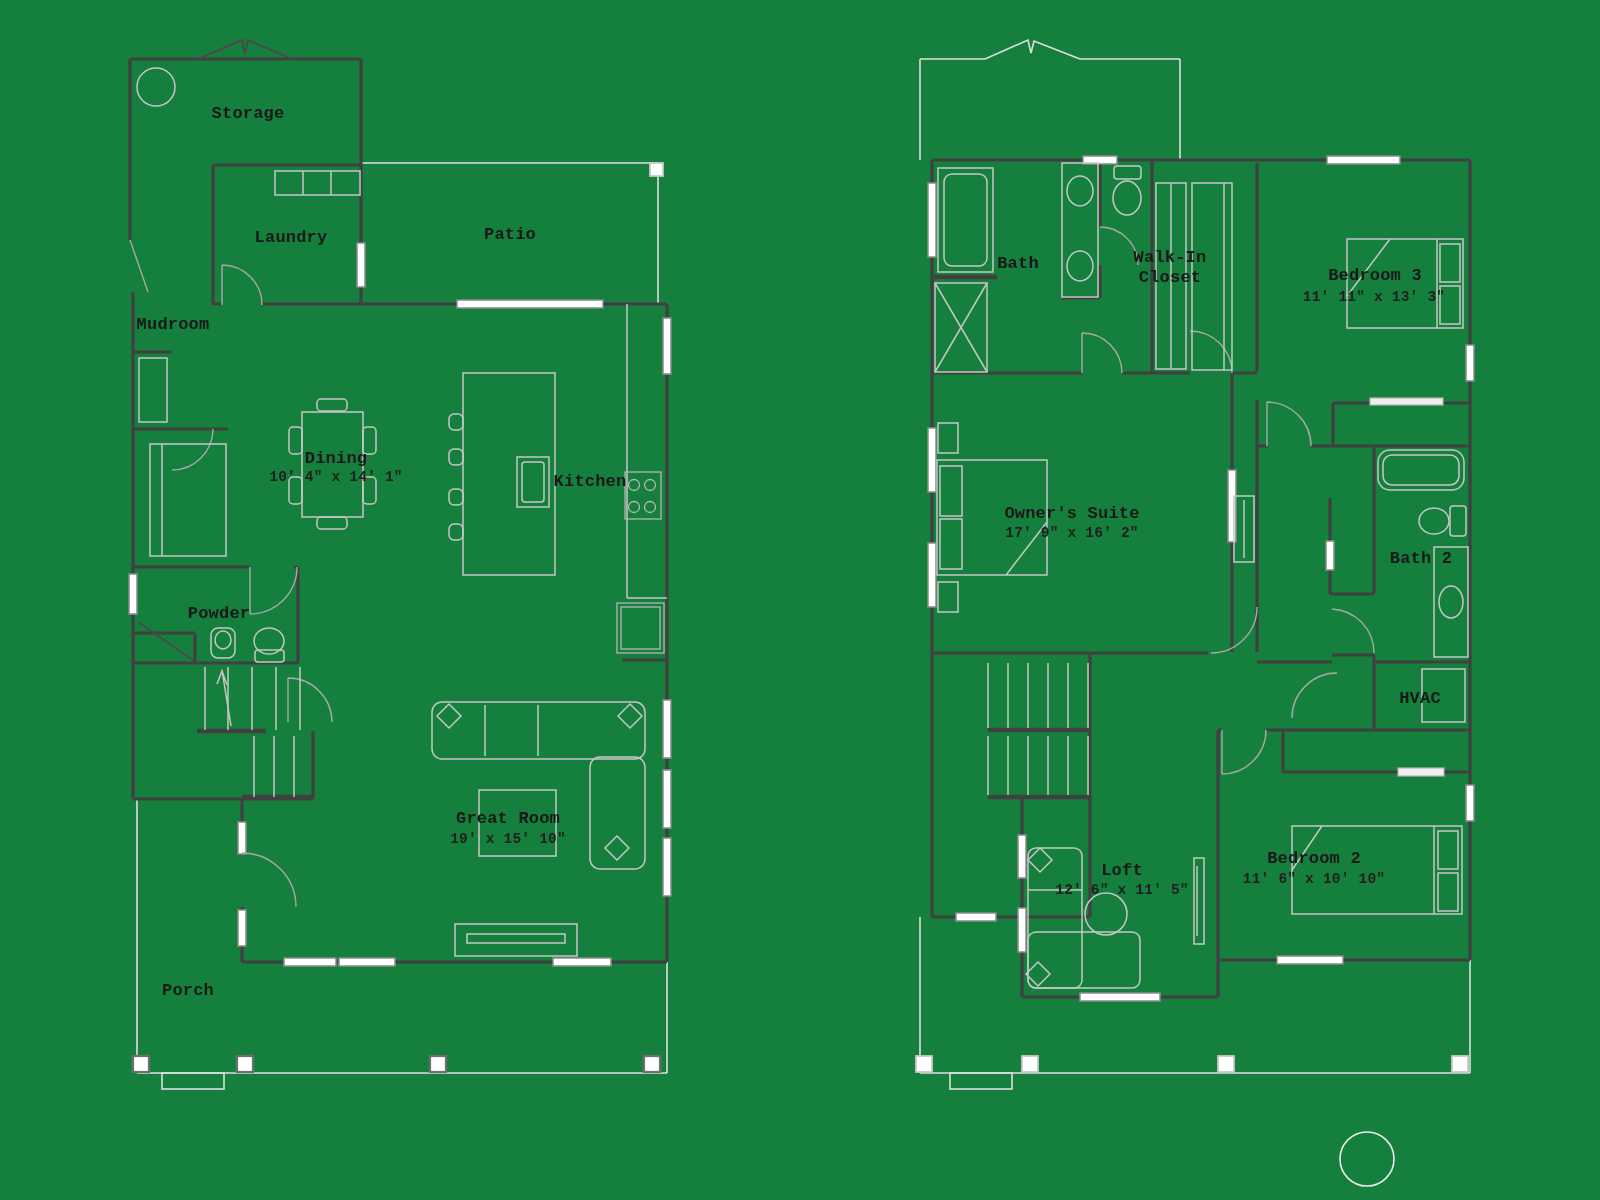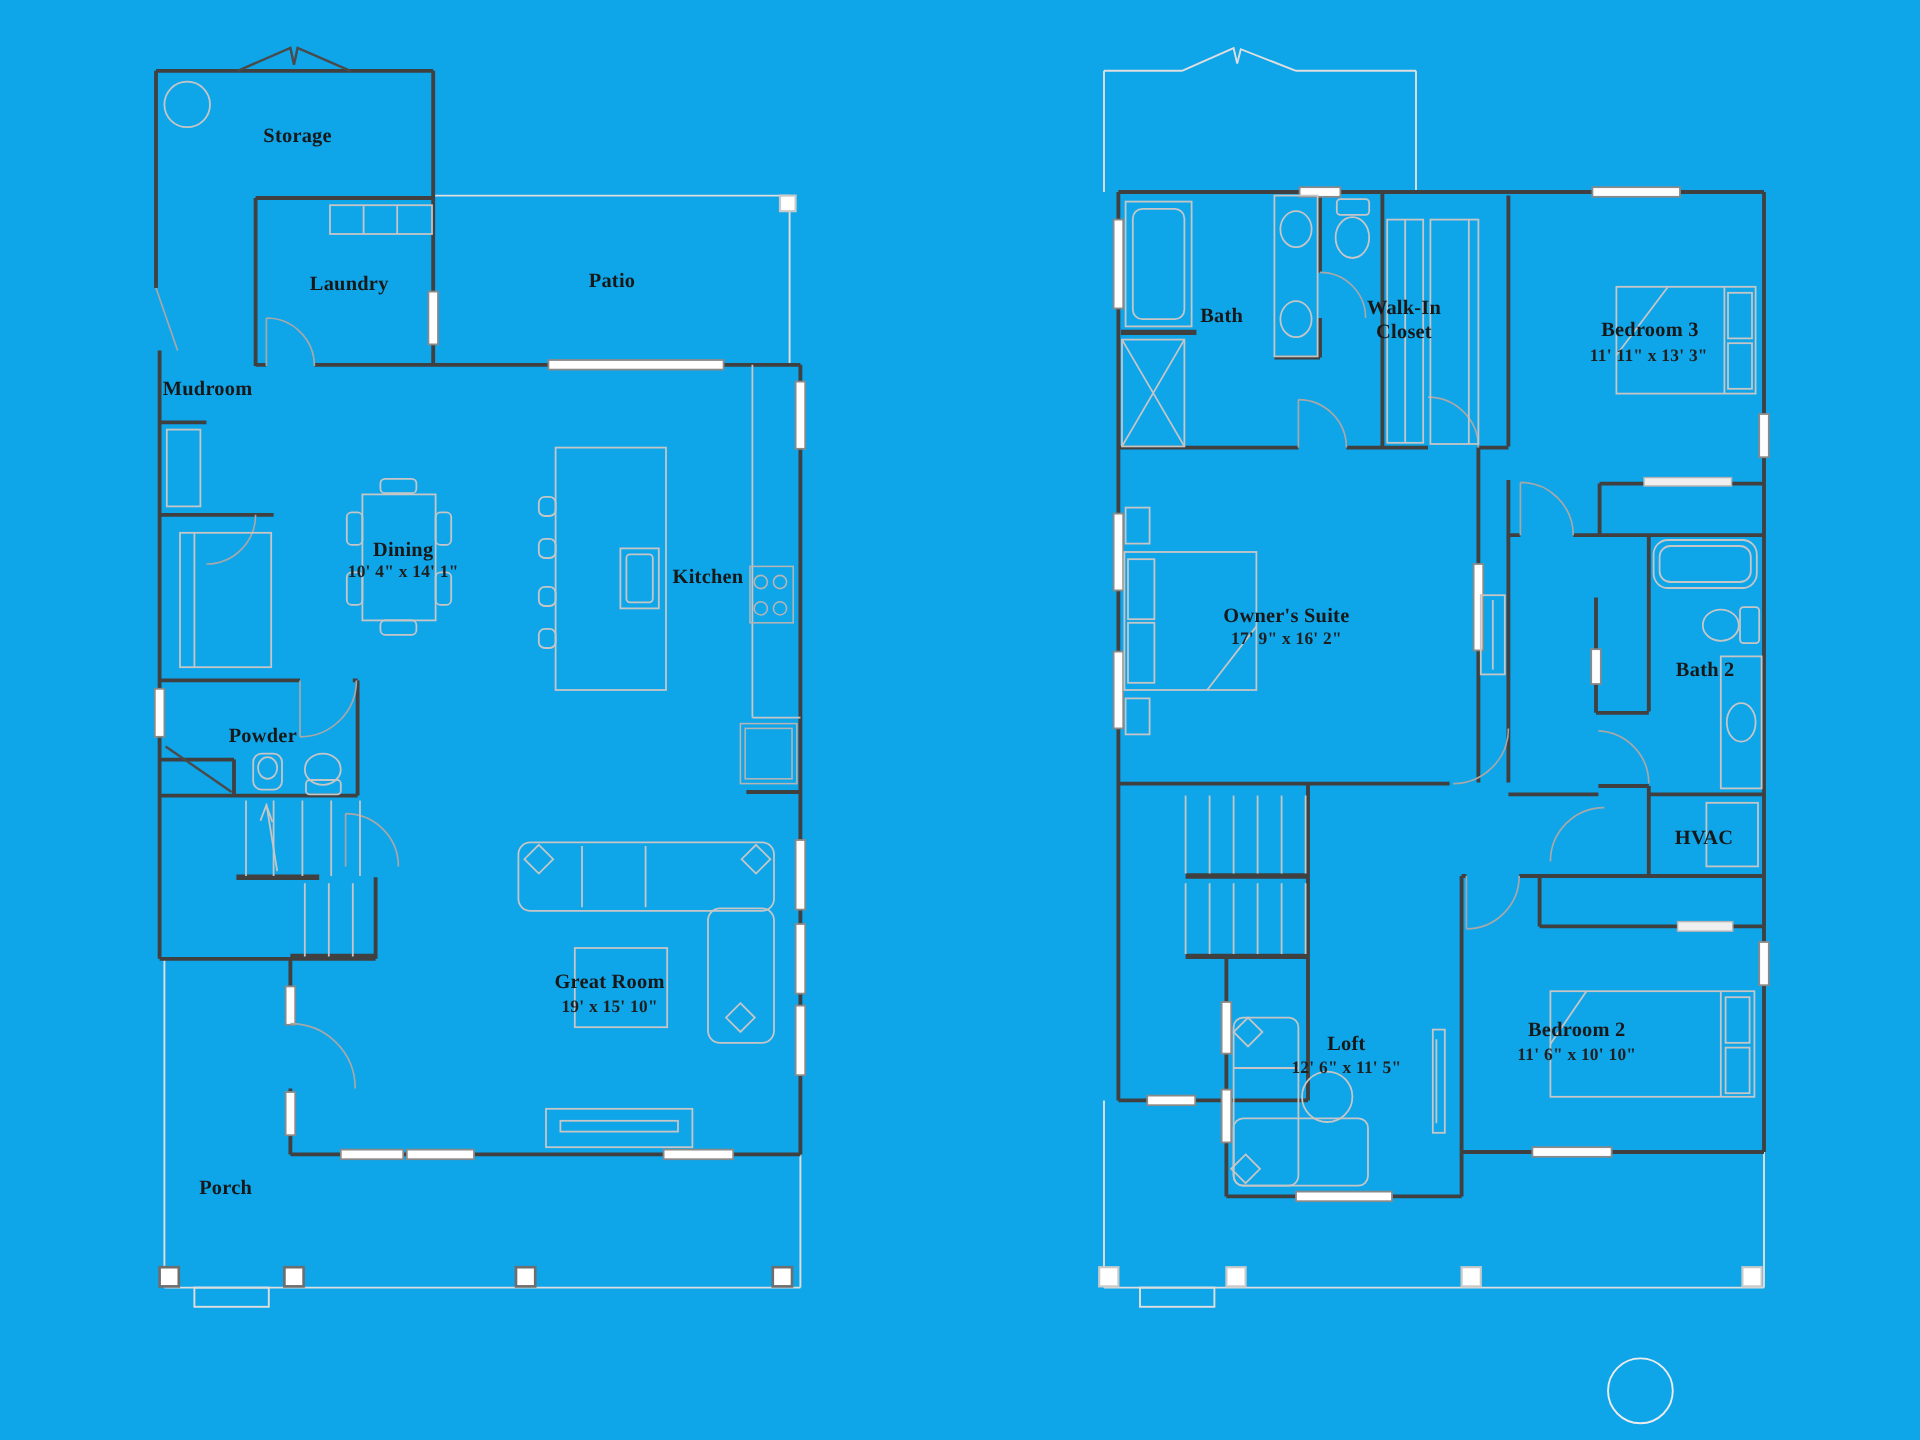--- a/index.html
+++ b/index.html
@@ -1,17 +1,17 @@
 <!DOCTYPE html>
 <html><head>
 <meta charset="utf-8">
 <style>
   html,body{margin:0;padding:0;background:#ffffff;}
-  .stage{position:relative;width:1600px;height:1200px;background:#0ea5e9;overflow:hidden;
-         font-family:Liberation Serif, serif;}
+  .stage{position:relative;width:1600px;height:1200px;background:#15803d;overflow:hidden;
+         font-family:Liberation Mono, monospace;}
   svg{display:block}
   .wall{stroke:#404040;stroke-width:3.2;fill:none;stroke-linecap:butt;}
   .wallthin{stroke:#4a4a4a;stroke-width:2;fill:none;}
   .rail{stroke:#404040;stroke-width:4.5;fill:none;}
   .door{stroke:#a8a8a8;stroke-width:1.4;fill:none;}
   .lite{stroke:#c6c6c6;stroke-width:1.5;fill:none;}
   .lite2{stroke:#b5b5b5;stroke-width:1.3;fill:none;}
   .faint{stroke:#dedede;stroke-width:1.6;fill:none;}
   .vfaint{stroke:#ececec;stroke-width:1.6;fill:none;}
   .win{fill:#ffffff;stroke:#8a8a8a;stroke-width:1.5;}

